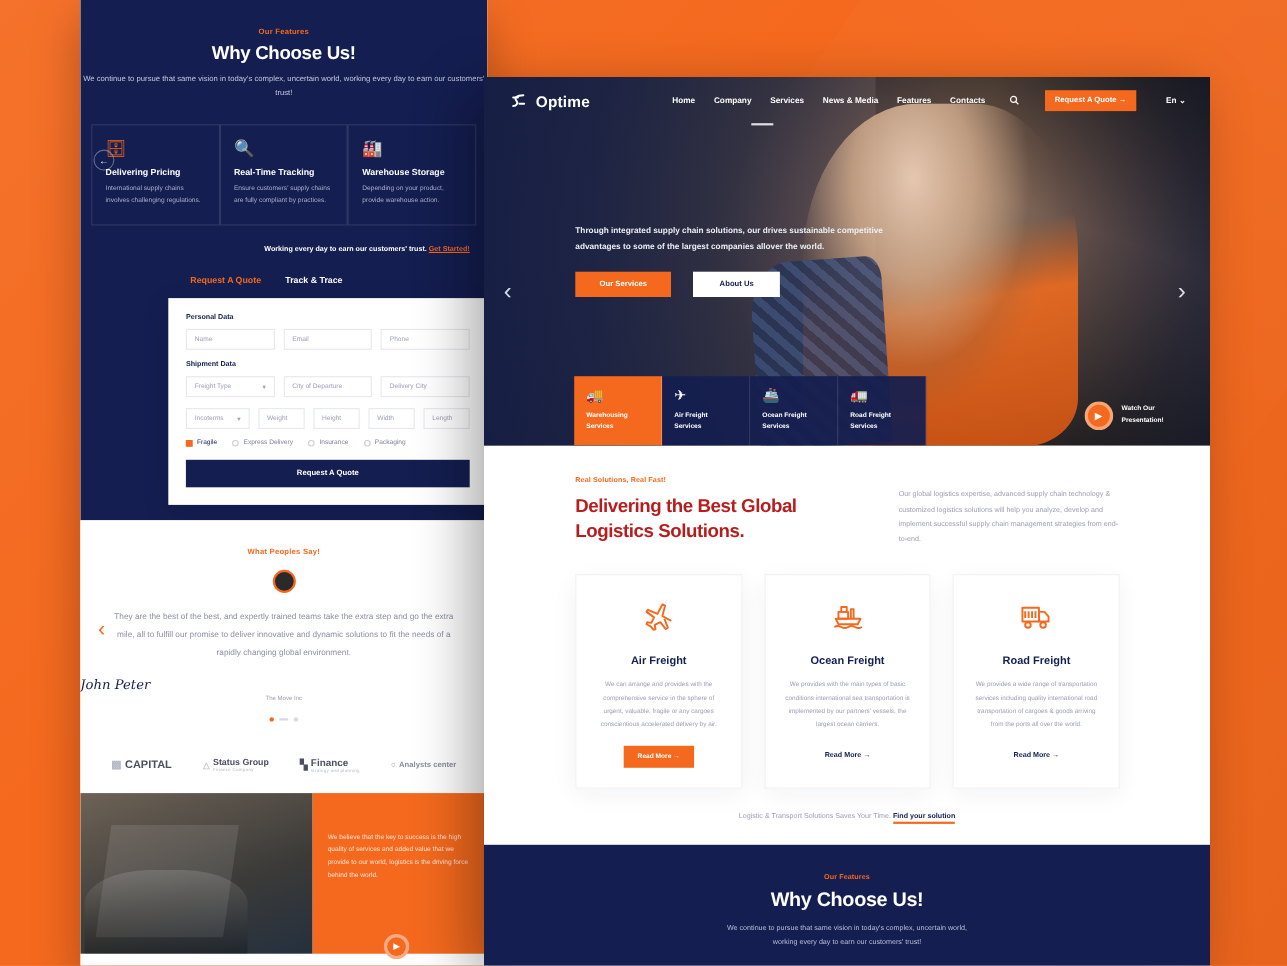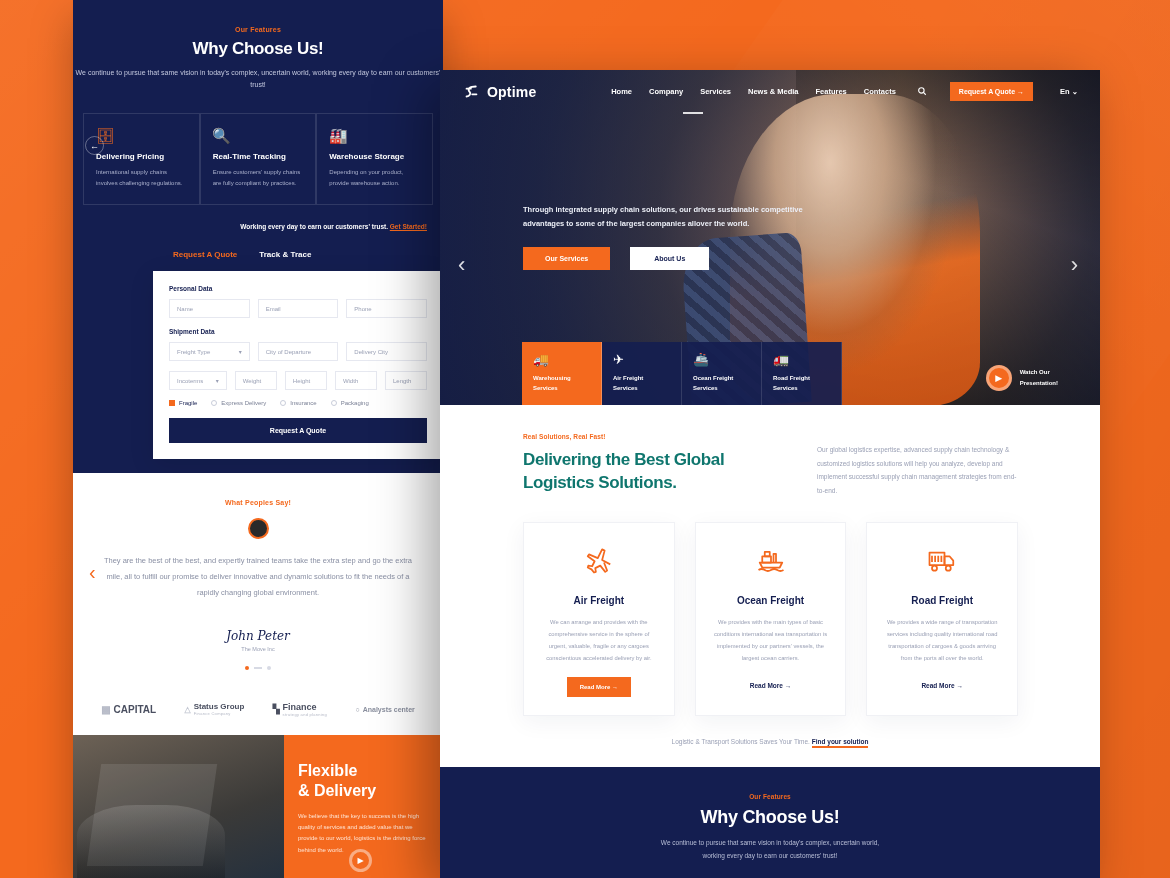--- a/index.html
+++ b/index.html
@@ -67,21 +67,21 @@
   .bp-radio.on i { background: #f4691e; border-color: #f4691e; border-radius: 0;}
   .bp-radio.on { color: #141e50; }
   .bp-submit { background: #141e50; color: #fff; font-size: 7px; font-weight: bold; text-align: center; padding: 9px 0; }
   
   .bp-testi { background: #fff; padding: 26px 0 10px 0; position: relative; }
   .bp-testi .avatar {
     width: 21px; height: 21px; border-radius: 50%; background: #2a2a2a; margin: 12px auto 0 auto;
     border: 2px solid #f4691e;
   }
   .bp-quote { font-size: 7.5px; color: #8a90a4; text-align: center; line-height: 2.1; margin: 14px 26px 0 26px; }
-  .bp-sign { font-size: 12px; color: #141e50; text-align: center; margin-top: 28px; font-family: "DejaVu Serif", serif; font-style: italic; }
+  .bp-sign { font-size: 12px; color: #141e50; margin-top: 14px; font-family: "DejaVu Serif", serif; font-style: italic; }
   .bp-sign-sub { font-size: 5.5px; color: #9aa0b5; text-align: center; margin-top: 3px; }
   .bp-dots { display: flex; gap: 5px; justify-content: center; align-items:center; margin-top: 14px; }
   .bp-dots b { width: 4px; height: 4px; border-radius:50%; background:#d7dae4; display:block; }
   .bp-dots b.on { background: #f4691e; }
   .bp-dots b.bar { width: 8px; height: 2px; border-radius: 0; }
   .bp-arrow-t { position: absolute; left: 16px; top: 88px; color: #f4691e; font-size: 20px; }
   .bp-clients { display: flex; justify-content: space-around; align-items: center; padding: 22px 14px 18px 14px; background:#fff; }
   .bp-client { font-size: 10px; font-weight: bold; color: #4a4f60; display:flex; align-items:center; gap:3px; white-space:nowrap;}
   .bp-client small { display:block; font-size: 4px; font-weight: normal; color:#b5b9c6; letter-spacing:.3px;}
   .bp-bottom { display: flex; height: 146px; }
@@ -174,21 +174,21 @@
     display: flex; align-items: center; justify-content: center; font-size: 9px;
     border: 3px solid rgba(255,255,255,.40);
   }
   .watch .lbl { color: #fff; font-size: 6px; font-weight: bold; line-height: 1.8; }
 
   
   .svc-section { padding: 28px 0 0 0; background: #fff; }
   .svc-head { display: flex; padding: 0 82px 0 83px; gap: 44px; }
   .svc-head .left { width: 250px; }
   .eyebrow { color: #f4691e; font-size: 6.5px; font-weight: bold; letter-spacing: .1px;}
-  .svc-h2 { font-size: 17px; font-weight: bold; color: #0f766e; line-height: 1.35; margin-top: 9px; letter-spacing: -.4px;}
+  .svc-h2 { font-size: 17px; font-weight: bold; color: #b91c1c; line-height: 1.35; margin-top: 9px; letter-spacing: -.4px;}
   .svc-head .right { font-size: 6.5px; color: #9aa0b5; line-height: 2.1; padding-top: 10px; flex:1;}
   .cards { display: flex; gap: 20px; padding: 24px 82px 0 83px; }
   .card {
     flex: 1; background: #fff; border: 1px solid #f0f1f5; padding: 22px 16px 18px 16px;
     text-align: center; box-shadow: 0 6px 22px rgba(20,30,80,.055);
   }
   .card .ic { color: #f4691e; font-size: 25px; line-height: 1; display: block; }
   .card .t { font-size: 10px; font-weight: bold; color: #141e50; margin-top: 16px; }
   .card .d { font-size: 5.8px; color: #9aa0b5; line-height: 2.1; margin-top: 10px; }
   .card .more-btn { display:inline-block; background: #f4691e; color: #fff; font-size: 6px; font-weight: bold; padding: 7px 13px; margin-top: 13px; }
@@ -323,24 +323,20 @@
     </div>
     <div class="bp-client" style="font-size:7px;color:#8a8f9e">
       <span>○</span>
       <span>Analysts center</span>
     </div>
   </div>
 
   <div class="bp-bottom">
     <div class="img"></div>
     <div class="orange">
-      <h3>
-        <span>Flexible</span><br>
-        <span>&amp; Delivery</span>
-      </h3>
       <p>We believe that the key to success is the high quality of services and added value that we provide to our world, logistics is the driving force behind the world.</p>
     </div>
     <div class="bp-play">▶</div>
   </div>
 </div>
 
 <div class="front-page">
 
   <div class="hero">
     <div class="hero-figure"></div>

